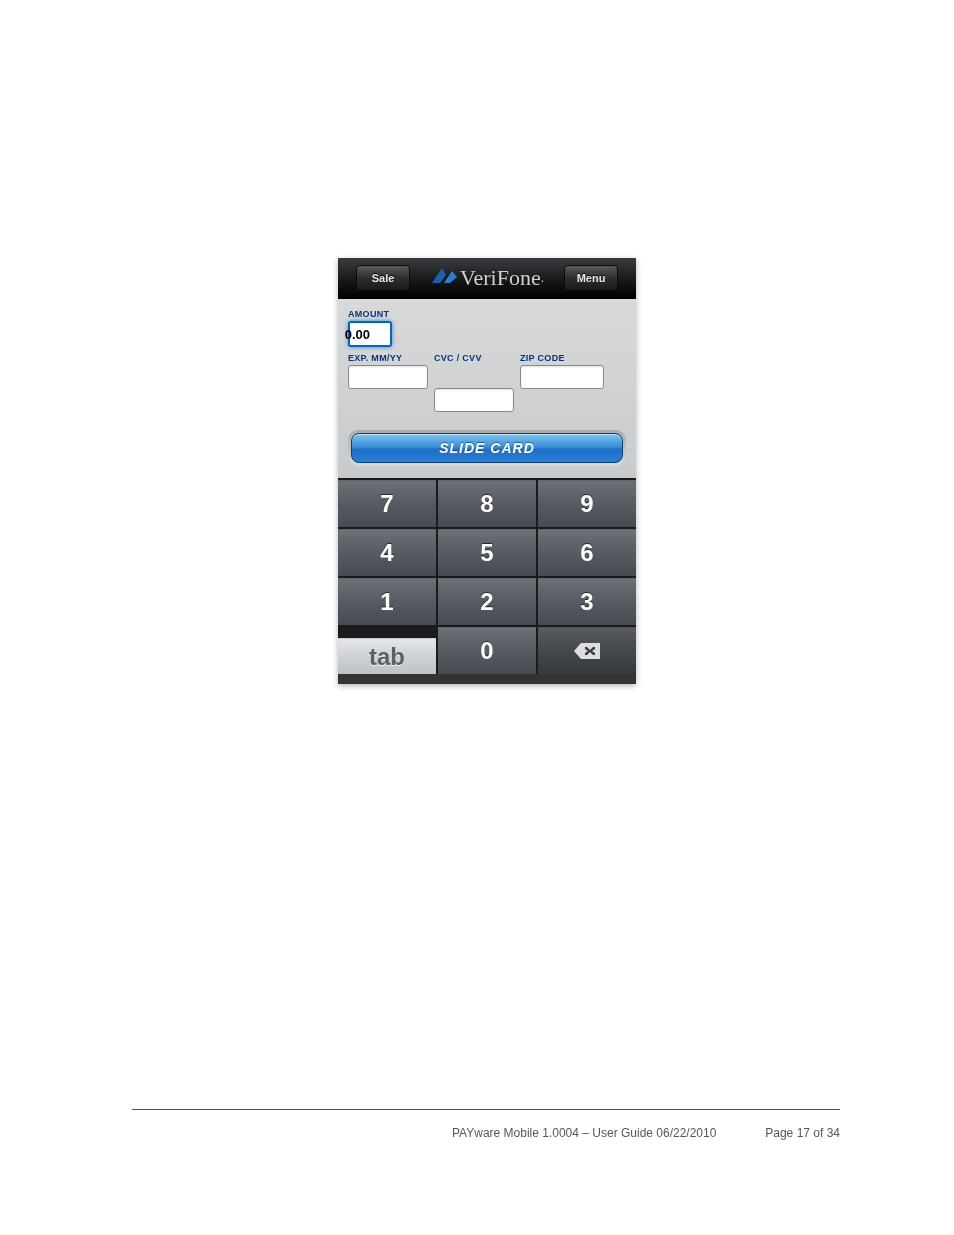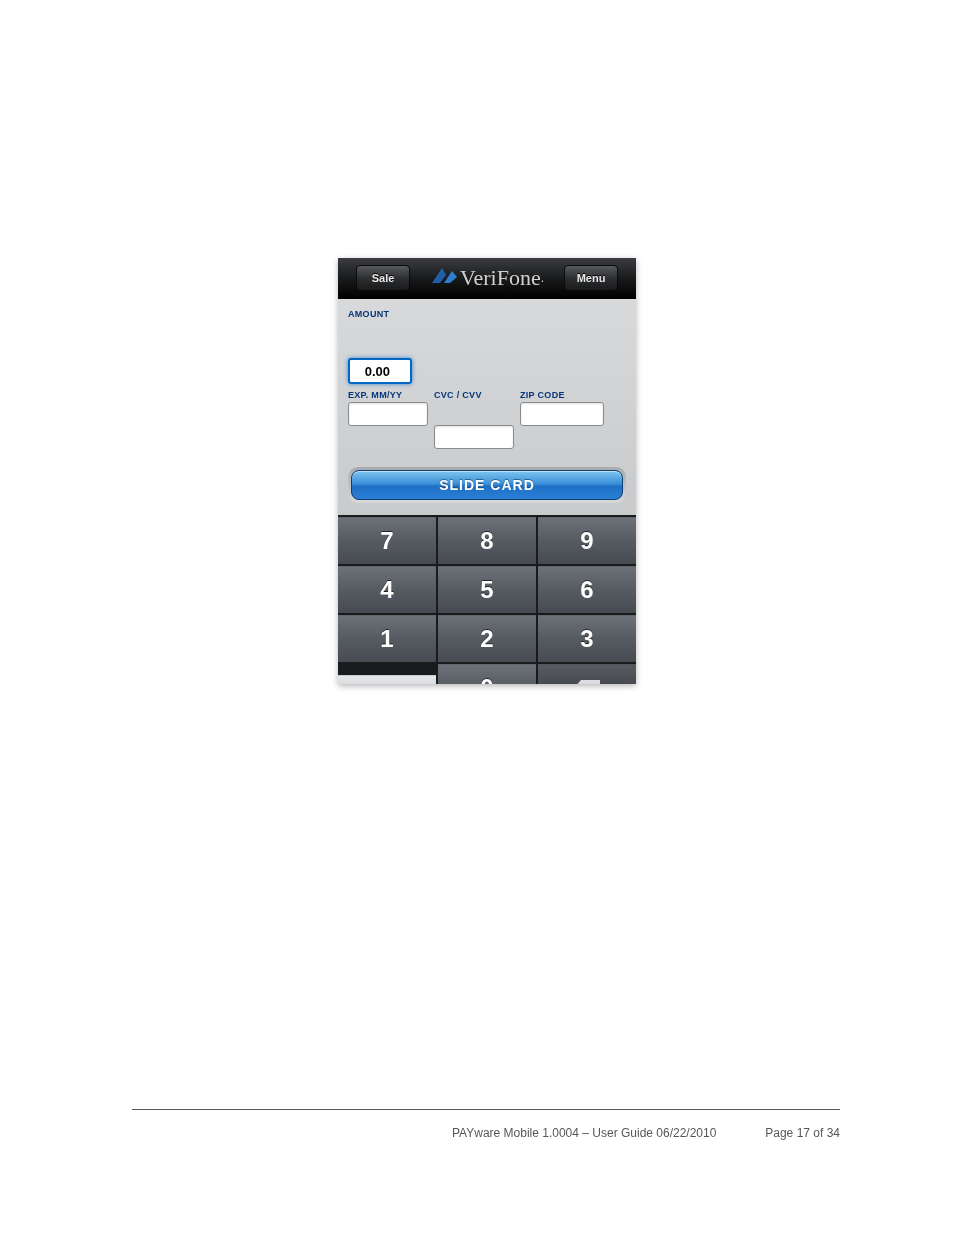--- a/index.html
+++ b/index.html
@@ -103,21 +103,21 @@
     color: #000;
     display: flex;
     align-items: center;
     justify-content: flex-end;
     padding: 0 20px;
   }
   .amount-active {
     border: 2px solid #0066c4;
     box-shadow: 0 0 4px rgba(0,102,196,0.7);
   }
-  .f-amount { width: 64px; gap: 37px; }
+  .f-amount { width: 41px; }
   .f-card   { flex: 1; }
   .f-exp    { width: 80px; }
   .f-cvv    { width: 80px; gap: 23px; }
   .f-zip    { width: 84px; }
 
   .slide-wrap {
     margin-top: 18px;
     padding: 3px;
     background: linear-gradient(to bottom, #a7abaf, #d7d9db);
     border-radius: 10px;
@@ -130,20 +130,21 @@
     box-shadow: inset 0 1px 0 rgba(255,255,255,0.5);
     color: #ffffff;
     font-weight: bold;
     font-size: 14px;
     letter-spacing: 1px;
     display: flex;
     align-items: center;
     justify-content: center;
     text-shadow: 0 -1px 0 rgba(0,0,0,0.4);
     cursor: pointer;
+    font-style: italic;
   }
 
   
   .keypad {
     display: grid;
     grid-template-columns: repeat(3, 1fr);
     grid-template-rows: repeat(4, 47px);
     gap: 2px;
     background: #1a1b1d;
     padding-top: 2px;

